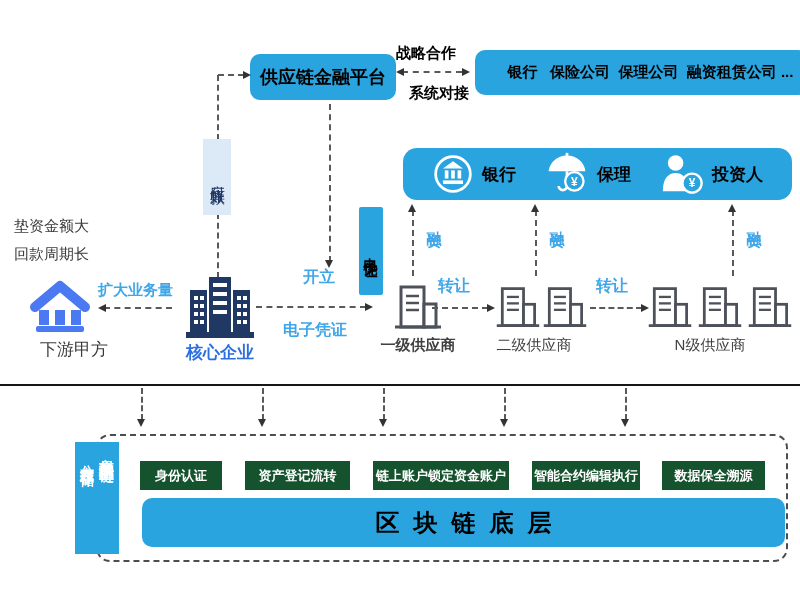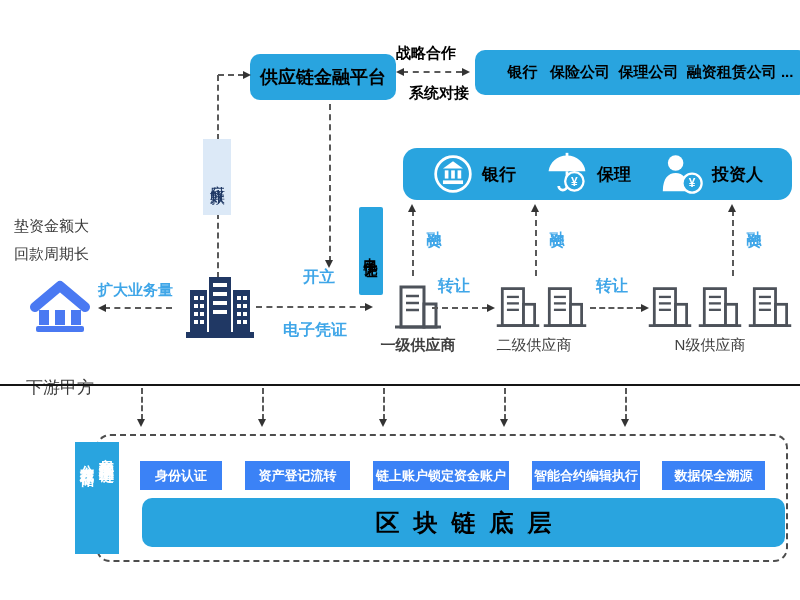--- a/index.html
+++ b/index.html
@@ -13,21 +13,21 @@
   .ah{position:absolute;width:0;height:0;}
   .ah-r{border-top:4px solid transparent;border-bottom:4px solid transparent;border-left:8px solid #333;}
   .ah-l{border-top:4px solid transparent;border-bottom:4px solid transparent;border-right:8px solid #333;}
   .ah-u{border-left:4px solid transparent;border-right:4px solid transparent;border-bottom:8px solid #333;}
   .ah-d{border-left:4px solid transparent;border-right:4px solid transparent;border-top:8px solid #333;}
   .lightblue{color:#3fa6e8;font-weight:bold;}
   .vtext{writing-mode:vertical-rl;text-orientation:upright;letter-spacing:2px;}
   .darktext{color:#3a3a3a;}
   .suplabel{color:#404040;font-size:15px;text-align:center;}
   svg text{font-family:"Liberation Sans","DejaVu Sans",sans-serif;}
-  .chainbtn{background:#3b82f6;color:#fff;font-weight:bold;font-size:13px;display:flex;align-items:center;justify-content:center;border:none;}
+  .chainbtn{background:#14532d;color:#fff;font-weight:bold;font-size:13px;display:flex;align-items:center;justify-content:center;border:none;}
 </style>
 </head>
 <body>
 
 <div class="stage">
 
   <div class="abs bluebox r10" style="left:250px;top:54px;width:146px;height:46px;font-size:18px;">供应链金融平台</div>
 
   <div class="abs" style="left:396px;top:44px;font-size:15px;font-weight:bold;color:#000;">战略合作</div>
   <div class="hline" style="left:402px;top:71px;width:60px;"></div>
@@ -85,21 +85,21 @@
     <div>回款周期长</div>
   </div>
 
   <svg class="abs" style="left:26px;top:280px;" width="68" height="52" viewBox="0 0 66 52">
     <path d="M8 27 L33 6 L58 27" fill="none" stroke="#4a79f2" stroke-width="10" stroke-linecap="round" stroke-linejoin="round"></path>
     <rect x="12" y="30" width="10" height="15" fill="#4a79f2"></rect>
     <rect x="28" y="30" width="10" height="15" fill="#4a79f2"></rect>
     <rect x="44" y="30" width="10" height="15" fill="#4a79f2"></rect>
     <rect x="9" y="46" width="48" height="6" rx="2" fill="#4a79f2"></rect>
   </svg>
-  <div class="abs darktext" style="left:12px;top:338px;width:96px;font-size:17px;text-align:center;margin-top:38px;">下游甲方</div>
+  <div class="abs darktext" style="left:12px;top:338px;width:96px;font-size:17px;text-align:right;">下游甲方</div>
 
   <div class="abs lightblue" style="left:98px;top:281px;font-size:15px;">扩大业务量</div>
   <div class="hline" style="left:104px;top:307px;width:68px;"></div>
   <div class="ah ah-l" style="left:98px;top:304px;"></div>
 
   <svg class="abs" style="left:184px;top:276px;" width="72" height="62" viewBox="0 0 72 62">
     <rect x="25" y="1" width="22" height="55" fill="#203864"></rect>
     <rect x="29" y="7" width="14" height="4" fill="#fff"></rect>
     <rect x="29" y="16" width="14" height="4" fill="#fff"></rect>
     <rect x="29" y="25" width="14" height="4" fill="#fff"></rect>
@@ -118,20 +118,21 @@
     <rect x="53" y="20" width="4" height="4" fill="#fff"></rect>
       <rect x="59" y="20" width="4" height="4" fill="#fff"></rect>
     <rect x="53" y="28" width="4" height="4" fill="#fff"></rect>
       <rect x="59" y="28" width="4" height="4" fill="#fff"></rect>
     <rect x="53" y="36" width="4" height="4" fill="#fff"></rect>
       <rect x="59" y="36" width="4" height="4" fill="#fff"></rect>
     <rect x="53" y="44" width="4" height="4" fill="#fff"></rect>
       <rect x="59" y="44" width="4" height="4" fill="#fff"></rect>
     <rect x="2" y="56" width="68" height="6" fill="#203864"></rect>
   </svg>
+  <div class="abs" style="left:178px;top:341px;width:84px;font-size:17px;font-weight:bold;color:#2e6fe0;text-align:center;">核心企业</div>
 
   <div class="abs lightblue" style="left:303px;top:267px;font-size:16px;">开立</div>
   <div class="hline" style="left:256px;top:306px;width:110px;"></div>
   <div class="ah ah-r" style="left:365px;top:303px;"></div>
   <div class="abs lightblue" style="left:283px;top:320px;font-size:16px;">电子凭证</div>
 
   <svg class="abs" style="left:392px;top:282px;" width="52" height="52" viewBox="0 0 52 52">
     <rect x="9" y="5" width="23" height="40" fill="#fff" stroke="#4d525a" stroke-width="3"></rect>
     <line x1="14" y1="14" x2="27" y2="14" stroke="#4d525a" stroke-width="2.5"></line>
     <line x1="14" y1="21" x2="27" y2="21" stroke="#4d525a" stroke-width="2.5"></line>

